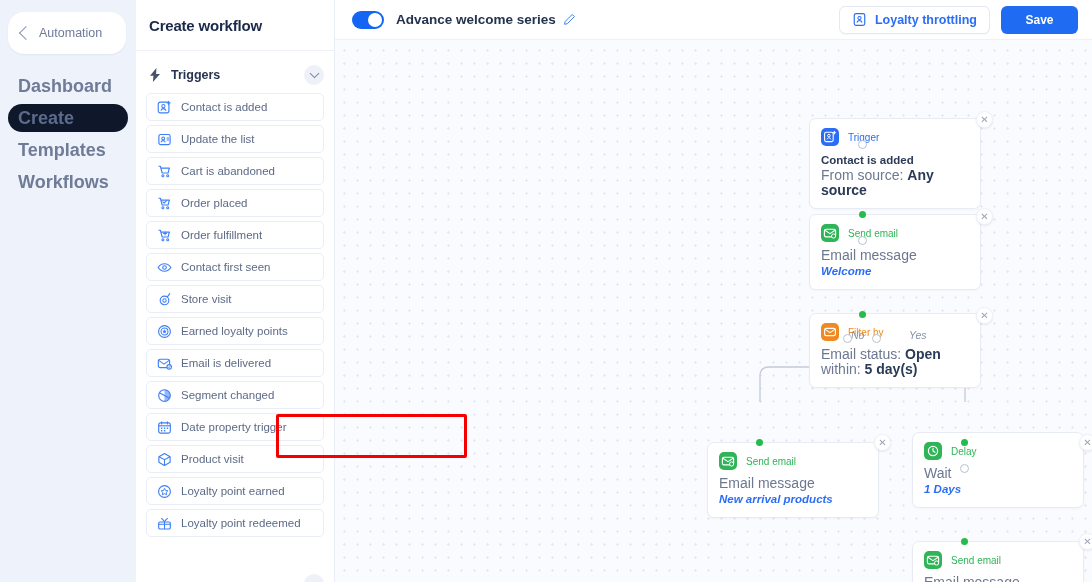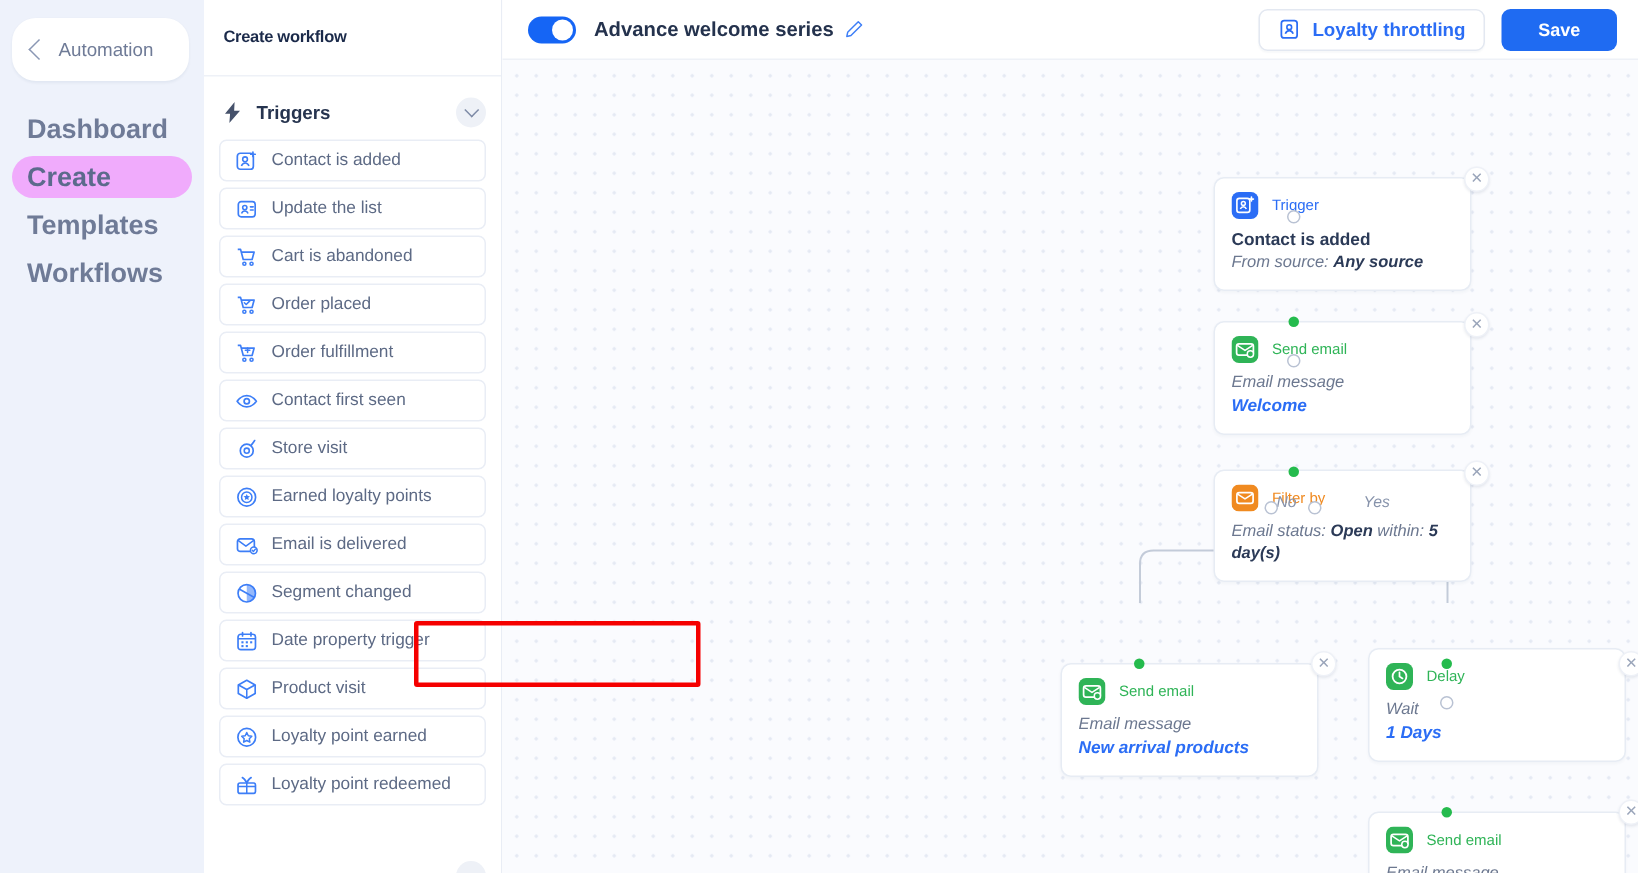--- a/index.html
+++ b/index.html
@@ -44,37 +44,37 @@
     margin: 0 8px 4px 8px;
     display: flex; align-items: center;
     padding-left: 10px;
     border-radius: 14px;
     font-size: 18px;
     color: #6f7b97;
     cursor: pointer;
     font-weight: bold;
   }
   .nav-item.active { background: #dfe8fb; color: #5a6party; color:#5b6party; color:#5c6a8c; }
-  .nav-item.active { background: #f0abfc; color: #5c6a8c; }
+  .nav-item.active { background: #0f172a; color: #5c6a8c; }
 
   
   .panel {
     width: 199px; flex: 0 0 199px;
     height: 582px;
     background: #ffffff;
     border-right: 1px solid #e9edf5;
     position: relative;
   }
   .panel-head {
     height: 51px;
     display: flex; align-items: center;
     padding-left: 13px;
     border-bottom: 1px solid #eef1f7;
   }
-  .panel-head h1 { font-size: 11px; color: #1b2a4a; font-weight: 700; letter-spacing: -.2px; }
+  .panel-head h1 { font-size: 15px; color: #1b2a4a; font-weight: 700; letter-spacing: -.2px; }
 
   .panel-scroll {
     position: absolute; top: 51px; left: 0; right: 0; bottom: 0;
     overflow: hidden;
   }
   .section-head {
     height: 36px;
     display: flex; align-items: center;
     padding: 0 10px 0 13px;
     margin-top: 6px;
@@ -181,21 +181,21 @@
     box-shadow: 0 1px 2px rgba(30,50,90,.035);
     z-index: 5;
   }
   .node .nhead { display: flex; align-items: center; margin-bottom: 6px; }
   .node .nhead .nic { width: 18px; height: 18px; flex: 0 0 18px; margin-right: 9px; border-radius: 5px; display:flex; align-items:center; justify-content:center;}
   .node .nhead .ntitle { font-size: 10px; font-weight: 400; }
   .t-blue { color: #2b6df5; }
   .t-green { color: #2fb457; text-align: center; }
   .t-orange { color: #f08a20; }
   .node .line1 { font-size: 11.5px; color: #6a melhor; }
-  .node .line1 { font-size: 11px; color: #6c7890; line-height: 15px; font-style: italic; }
+  .node .line1 { font-size: 14px; color: #6c7890; line-height: 15px; }
   .node .line1 b { color: #2b3a57; font-weight: 700; }
   .node .strong { font-size: 11.5px; color: #2b3a57; font-weight: 700; line-height: 16px; }
   .node .link { font-size: 11.5px; color: #2b6df5; font-weight: 700; line-height: 16px; font-style: italic; }
 
   .closebtn {
     position: absolute;
     width: 17px; height: 17px; border-radius: 50%;
     background: #fff; border: 1px solid #eef1f7;
     box-shadow: 0 1px 2px rgba(30,50,90,.10);
     display: flex; align-items: center; justify-content: center;

